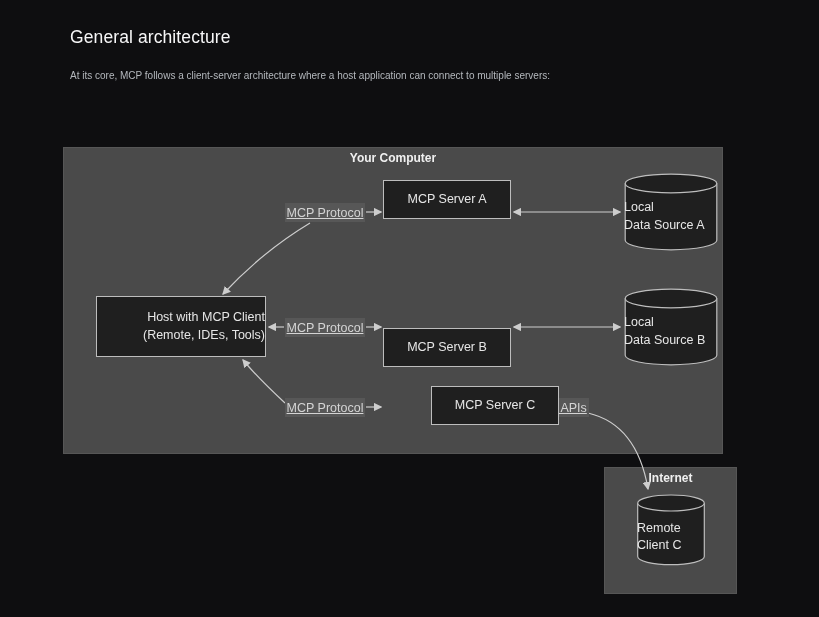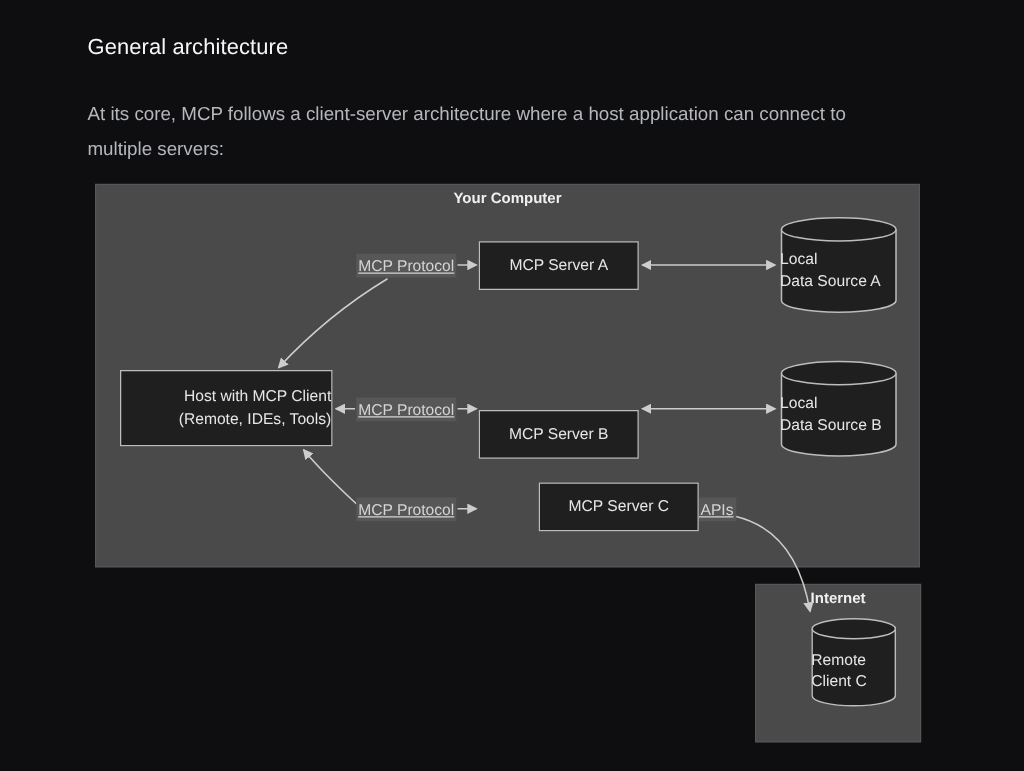--- a/index.html
+++ b/index.html
@@ -23,71 +23,71 @@
     font-family: "Liberation Sans", "DejaVu Sans", sans-serif;
     overflow: hidden;
     position: relative;
   }
   .page-title {
     position: absolute; left: 70px; top: 27px;
     font-size: 17.5px; font-weight: 400; letter-spacing: .1px;
     color: var(--heading-text);
   }
   .intro-text {
-    position: absolute; left: 70px; top: 78px; width: 650px;
-    font-size: 15px; line-height: 27.5px;
+    position: absolute; left: 70px; top: 62px; width: 650px;
+    font-size: 10px; line-height: 27.5px;
     color: var(--body-text);
   }
   .cluster {
     position: absolute;
     background: var(--cluster-bg);
     border: 1px solid var(--cluster-border);
   }
-  .cluster-your-computer { left: 76px; top: 147px; width: 660px; height: 307px; }
+  .cluster-your-computer { left: 63px; top: 147px; width: 660px; height: 307px; }
   .cluster-internet      { left: 604px; top: 467px; width: 133px; height: 127px; }
   .cluster-title {
     position: absolute; left: 0; right: 0; top: 3px;
     text-align: center;
     font-size: 12px; font-weight: 700;
     color: var(--cluster-label-text);
   }
   .node {
     position: absolute;
     background: var(--node-bg);
     border: 1px solid var(--node-border);
     display: flex; flex-direction: column;
     align-items: center; justify-content: center;
     font-size: 12.5px; line-height: 17.5px;
     color: var(--node-text);
     text-align: center;
   }
   .node-host { left: 96px; top: 296px; width: 170px; height: 61px; align-items: flex-end; }
   .node-server { left: 383px; width: 128px; height: 39px; }
-  .node-server-a { top: 193px; align-items: center; }
+  .node-server-a { top: 180px; align-items: center; }
   .node-server-b { top: 316px; margin-top: 12px; }
   .node-server-c { top: 386px; margin-left: 48px; }
   .edge-label {
     position: absolute;
     height: 19px;
     display: flex; align-items: center; justify-content: center;
     background: var(--edge-label-bg);
     color: var(--edge-label-text);
     font-size: 12.5px;
     white-space: nowrap;
     text-decoration: underline;
   }
   .lbl-protocol { left: 285px; width: 80px; }
   .lbl-protocol-a { top: 203px; }
   .lbl-protocol-b { top: 318px; }
   .lbl-protocol-c { top: 398px; }
   .lbl-webapis { left: 530px; top: 398px; width: 59px; }
   .cylinder { position: absolute; }
   .cyl-a { left: 624px; top: 173px; width: 94px; height: 78px; }
   .cyl-b { left: 624px; top: 288px; width: 94px; height: 78px; }
-  .cyl-remote { left: 637px; top: 494px; width: 92px; height: 72px; margin-left: 12px; }
+  .cyl-remote { left: 637px; top: 494px; width: 92px; height: 72px; }
   .cyl-svg { position: absolute; left: 0; top: 0; }
   .cyl-text {
     position: absolute; left: 0; right: 0; top: 26px;
     text-align: left;
     font-size: 12.5px; line-height: 17.5px;
     color: var(--node-text);
   }
   .cyl-remote .cyl-text { top: 26px; line-height: 17px; }
   .edges-layer {
     position: absolute; left: 0; top: 0;

